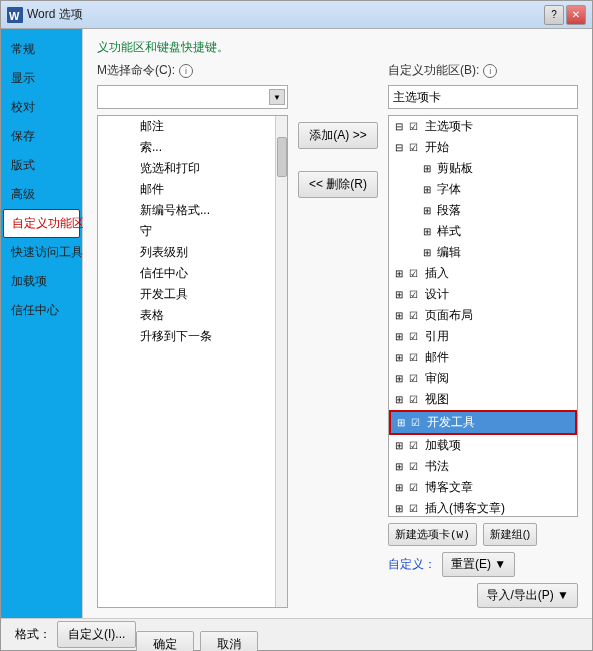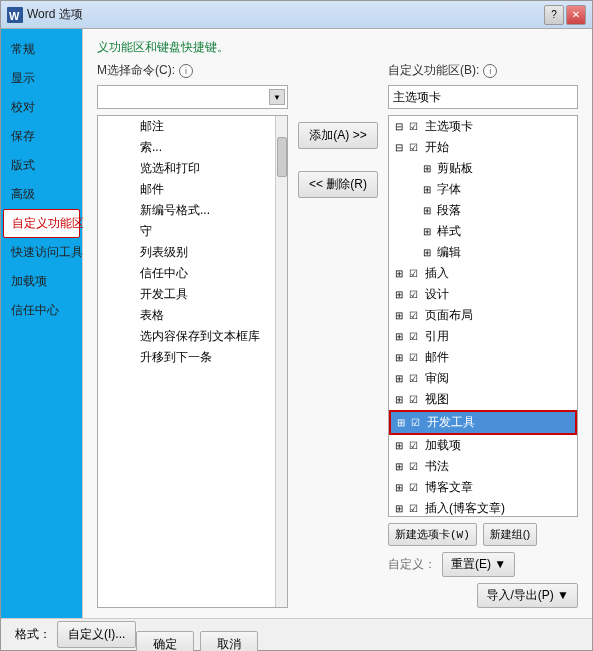--- a/index.html
+++ b/index.html
@@ -229,21 +229,21 @@
       display: flex;
       gap: 6px;
     }
     .right-bottom-row {
       display: flex;
       align-items: center;
       gap: 6px;
     }
     .customize-label {
       font-size: 12px;
-      color: #737373;
+      color: #1d4ed8;
     }
     .customize-btn {
       padding: 3px 8px;
       border: 1px solid #aaa;
       background: linear-gradient(to bottom, #f5f5f5, #e0e0e0);
       font-size: 12px;
       cursor: pointer;
       border-radius: 2px;
       display: flex;
       align-items: center;
@@ -375,21 +375,20 @@
               <div class="list-item">邮注</div>
               <div class="list-item">索...</div>
               <div class="list-item">览选和打印</div>
               <div class="list-item">邮件</div>
               <div class="list-item">新编号格式...</div>
               <div class="list-item">守</div>
               <div class="list-item">列表级别</div>
               <div class="list-item">信任中心</div>
               <div class="list-item">开发工具</div>
               <div class="list-item">表格</div>
-              <div class="list-item">选内容保存到文本框库</div>
               <div class="list-item">升移到下一条</div>
             </div>
             <div class="scrollbar-track">
               <div class="scrollbar-thumb"></div>
             </div>
           </div>
         </div>
 
         <div class="center-buttons">
           <button class="btn">添加(A) &gt;&gt;</button>

